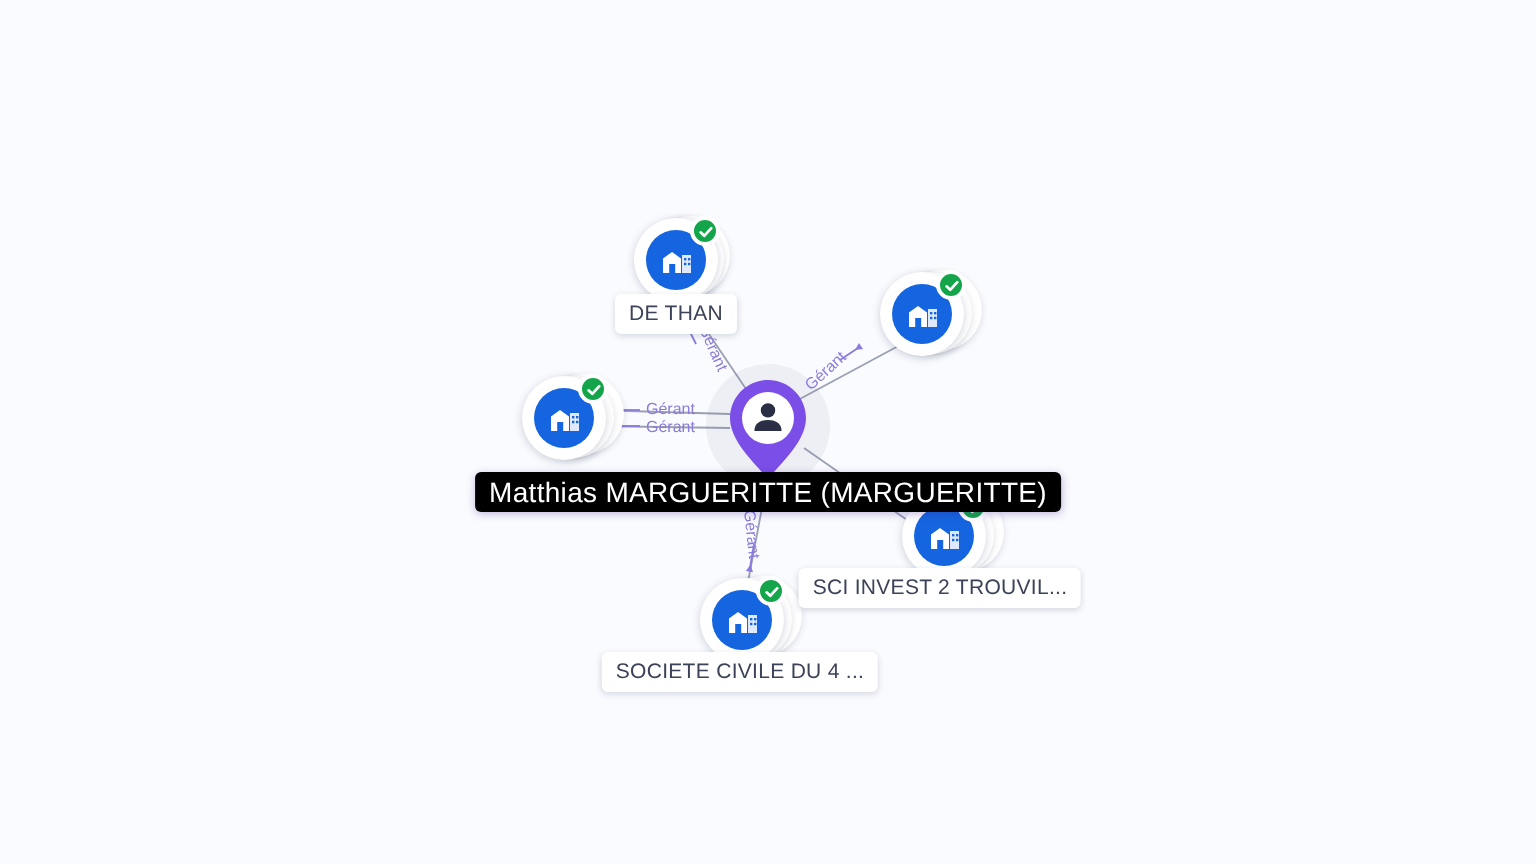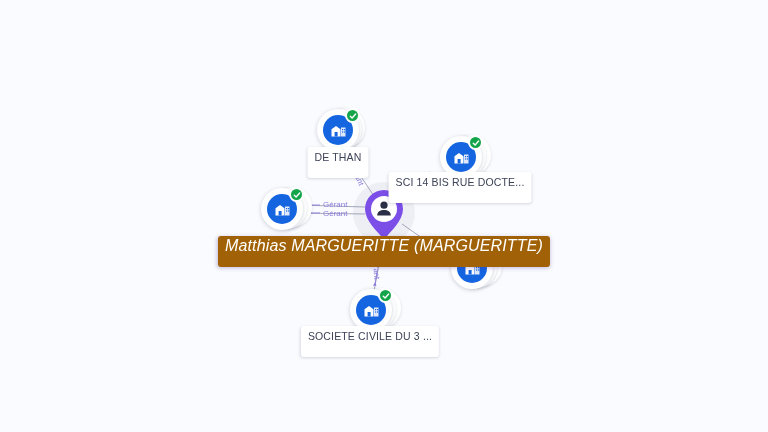--- a/index.html
+++ b/index.html
@@ -95,33 +95,32 @@
 
   
   .caption {
     position: absolute;
     transform: translateX(-50%);
     background: #ffffff;
     color: #3c4257;
     font-size: 10.5px;
     letter-spacing: 0.15px;
     line-height: 14px;
-    padding: 3px 7px 14px 7px;
+    padding: 3px 7px 3px 7px;
     border-radius: 3px;
     white-space: nowrap;
     box-shadow: 0 1px 3px rgba(40,50,90,0.18);
     z-index: 8;
   }
   .caption.selected {
-    background: #a16207;
+    background: #000000;
     color: #ffffff;
     box-shadow: 0 1px 4px rgba(60,30,150,0.30);
     z-index: 12;
-    font-size: 16px;
-    font-style: italic;
+    font-size: 14px;
   }
 
   
   .elabel {
     position: absolute;
     color: #8b7bdc;
     font-size: 8px;
     line-height: 10px;
     white-space: nowrap;
     z-index: 7;
@@ -209,21 +208,20 @@
           <rect x="4.6" y="10" width="3" height="4.5" fill="#1565e0"></rect>
         </svg>
       </div>
       <div class="check">
         <svg width="8" height="8" viewBox="0 0 10 10">
             <path d="M1.6 5.2 L3.9 7.4 L8.3 2.6" stroke="#ffffff" stroke-width="1.7" fill="none" stroke-linecap="round" stroke-linejoin="round"></path>
           </svg>
       </div>
     </div>
   </div>
-  <div class="caption" style="left:460px; top:172px;">SCI 14 BIS RUE DOCTE...</div>
 
   <div class="node" style="left:282px; top:209px;">
     <div class="stack" style="width:40px;height:40px;left:-10px;top:-22px;"></div>
     <div class="stack" style="width:41px;height:41px;left:-16px;top:-21px;"></div>
     <div class="co-disc">
       <div class="co-inner">
         <svg width="17" height="16" viewBox="0 0 17 16" aria-hidden="true">
           <path d="M1.5 14.5 V7.2 L6 4 L10.5 7.2 V14.5 Z" fill="#ffffff"></path>
           <path d="M11 14.5 V5.5 H15.5 V14.5 Z" fill="#dfe9fb"></path>
           <rect x="12" y="7" width="1.2" height="1.2" fill="#1565e0"></rect>
@@ -256,20 +254,21 @@
           <rect x="4.6" y="10" width="3" height="4.5" fill="#1565e0"></rect>
         </svg>
       </div>
       <div class="check">
         <svg width="8" height="8" viewBox="0 0 10 10">
             <path d="M1.6 5.2 L3.9 7.4 L8.3 2.6" stroke="#ffffff" stroke-width="1.7" fill="none" stroke-linecap="round" stroke-linejoin="round"></path>
           </svg>
       </div>
     </div>
   </div>
+  <div class="caption" style="left:470px; top:284px;">SCI INVEST 2 TROUVIL...</div>
 
   <div class="node" style="left:371px; top:310px;">
     <div class="stack" style="width:40px;height:40px;left:-10px;top:-22px;"></div>
     <div class="stack" style="width:41px;height:41px;left:-16px;top:-21px;"></div>
     <div class="co-disc">
       <div class="co-inner">
         <svg width="17" height="16" viewBox="0 0 17 16" aria-hidden="true">
           <path d="M1.5 14.5 V7.2 L6 4 L10.5 7.2 V14.5 Z" fill="#ffffff"></path>
           <path d="M11 14.5 V5.5 H15.5 V14.5 Z" fill="#dfe9fb"></path>
           <rect x="12" y="7" width="1.2" height="1.2" fill="#1565e0"></rect>
@@ -279,21 +278,21 @@
           <rect x="4.6" y="10" width="3" height="4.5" fill="#1565e0"></rect>
         </svg>
       </div>
       <div class="check">
         <svg width="8" height="8" viewBox="0 0 10 10">
             <path d="M1.6 5.2 L3.9 7.4 L8.3 2.6" stroke="#ffffff" stroke-width="1.7" fill="none" stroke-linecap="round" stroke-linejoin="round"></path>
           </svg>
       </div>
     </div>
   </div>
-  <div class="caption" style="left:370px; top:326px;">SOCIETE CIVILE DU 3 ...</div>
+  <div class="caption" style="left:370px; top:326px;">SOCIETE CIVILE DU 4 ...</div>
 
   <div class="node" style="left:384px; top:213px;">
     <div class="person-halo"></div>
     <div class="pin">
       <svg width="42" height="52" viewBox="0 0 42 52" aria-hidden="true">
         <path d="M21 1 C10.5 1 2 9.5 2 20 C2 31.5 14 42 21 50.5 C28 42 40 31.5 40 20 C40 9.5 31.5 1 21 1 Z" fill="#7b4ee8"></path>
         <circle cx="21" cy="20" r="13" fill="#ffffff"></circle>
         <g fill="#2a2f45">
           <circle cx="21" cy="16.2" r="3.6"></circle>
           <path d="M14.2 26.5 C14.2 22.6 17.4 21 21 21 C24.6 21 27.8 22.6 27.8 26.5 Z"></path>

